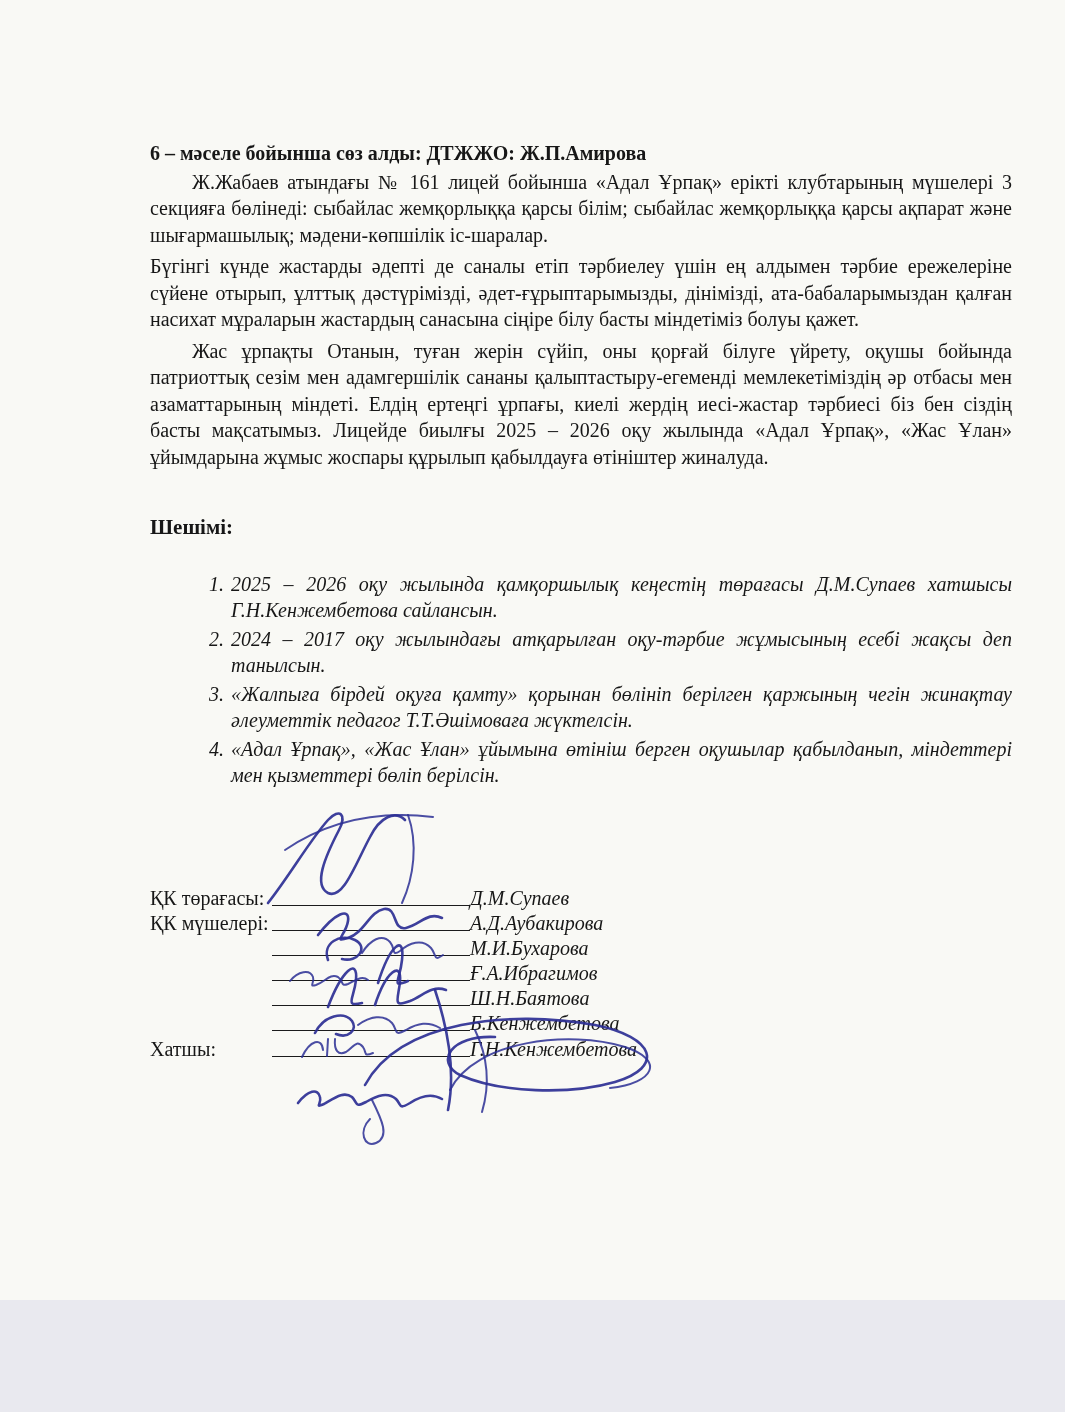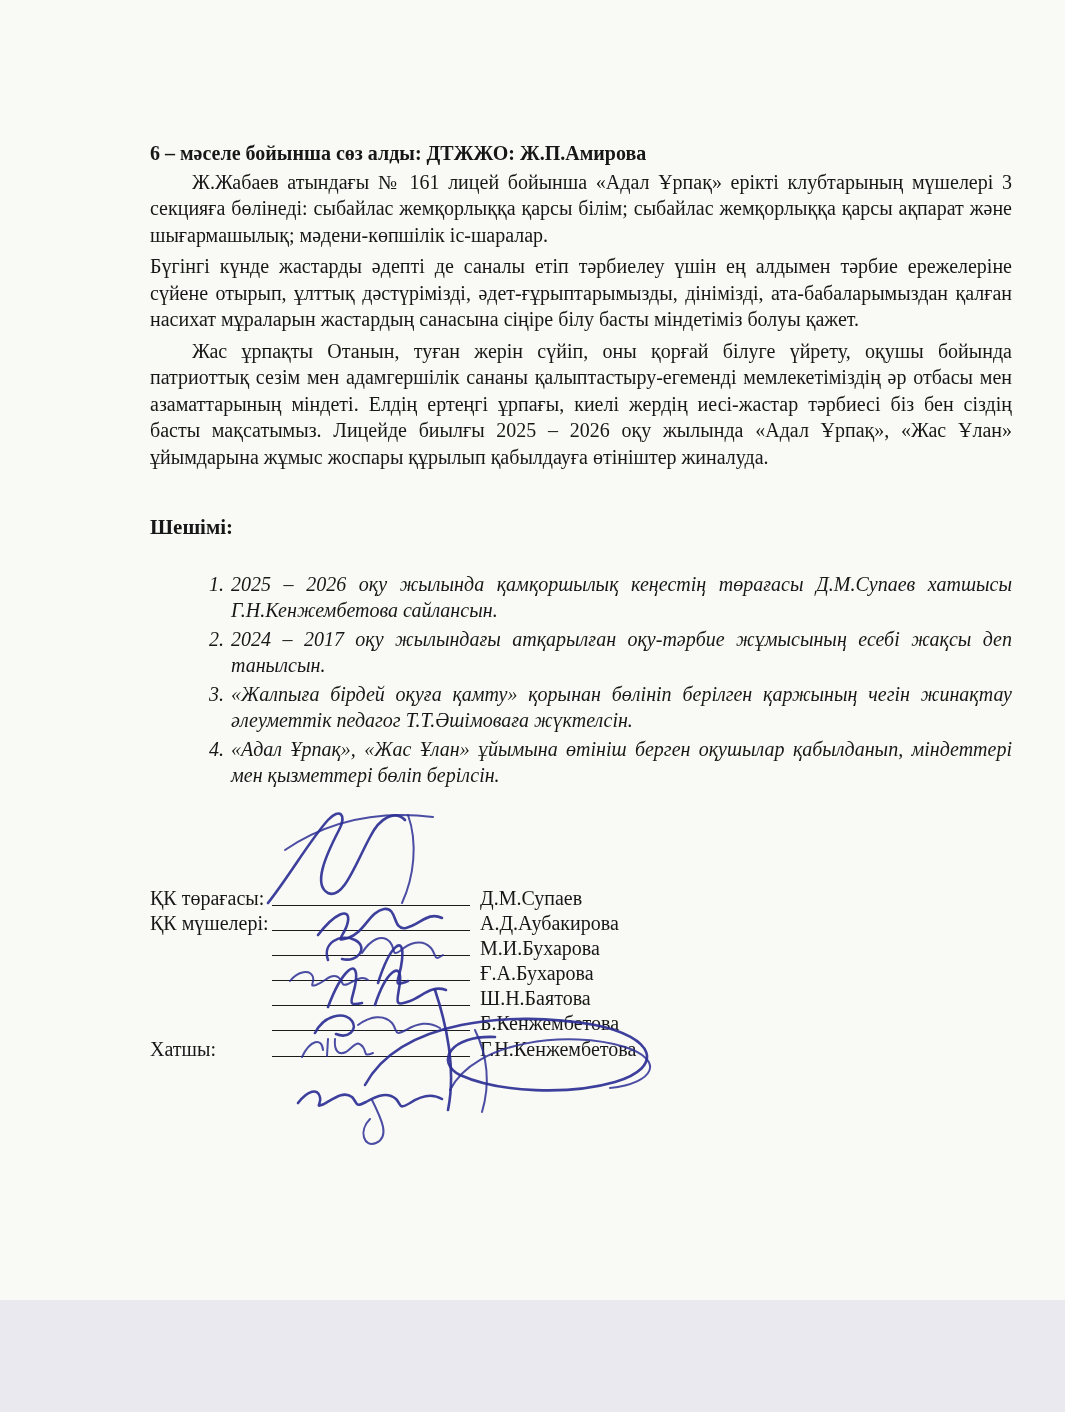--- a/index.html
+++ b/index.html
@@ -78,22 +78,22 @@
     flex: 0 0 122px;
     white-space: nowrap;
   }
   .sig-line {
     flex: 0 0 198px;
     width: 198px;
     border-bottom: 1.6px solid #1c1c1c;
     height: 20px;
   }
   .sig-name {
-    margin-left: 10px;
     white-space: nowrap;
+    font-style: italic;
   }
   .sig-ink {
     position: absolute;
     left: 0;
     top: -100px;
     width: 560px;
     height: 420px;
     pointer-events: none;
     z-index: 2;
   }
@@ -175,21 +175,21 @@
         <span class="sig-name">А.Д.Аубакирова</span>
       </div>
       <div class="sig-row">
         <span class="sig-label"></span>
         <span class="sig-line"></span>
         <span class="sig-name">М.И.Бухарова</span>
       </div>
       <div class="sig-row">
         <span class="sig-label"></span>
         <span class="sig-line"></span>
-        <span class="sig-name">Ғ.А.Бухарова</span>
+        <span class="sig-name">Ғ.А.Ибрагимов</span>
       </div>
       <div class="sig-row">
         <span class="sig-label"></span>
         <span class="sig-line"></span>
         <span class="sig-name">Ш.Н.Баятова</span>
       </div>
       <div class="sig-row">
         <span class="sig-label"></span>
         <span class="sig-line"></span>
         <span class="sig-name">Б.Кенжембетова</span>

